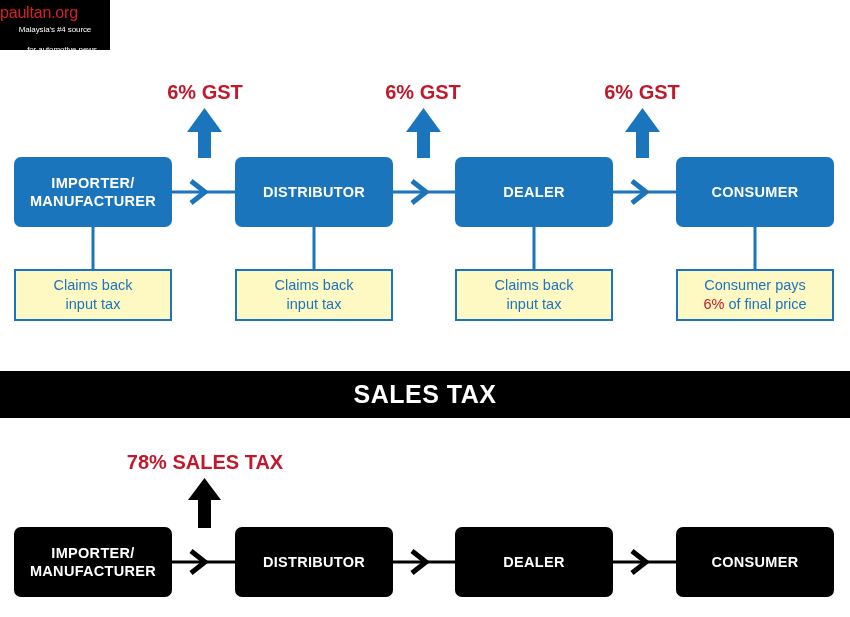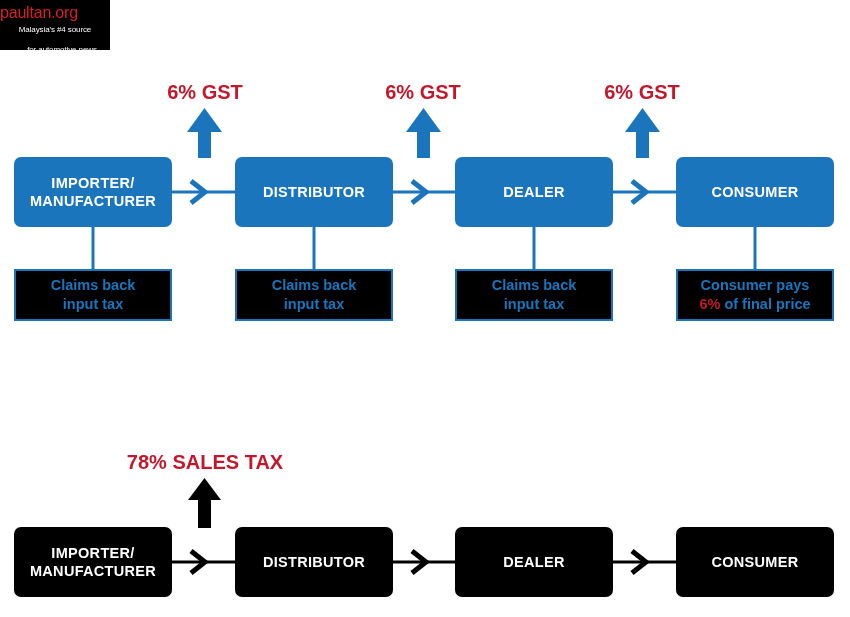--- a/index.html
+++ b/index.html
@@ -102,30 +102,30 @@
     letter-spacing: 0.3px;
     box-sizing: border-box;
     padding: 2px 4px;
   }
   .node.blue  { background: #1b75bc; }
   .node.black { background: #000000; }
 
   
   .claim {
     position: absolute;
-    background: #000000;
+    background: #fef9c3;
     border: 2px solid #1b75bc;
     box-sizing: border-box;
     display: flex;
     align-items: center;
     justify-content: center;
     text-align: center;
     color: #1b75bc;
     font-size: 14.5px;
-    font-weight: bold;
+    font-weight: normal;
     line-height: 1.3;
   }
   .claim .hl { color: #c2182b; }
 
   
   .tax-label {
     position: absolute;
     color: #c2182b;
     font-size: 20px;
     font-weight: bold;
@@ -196,20 +196,23 @@
   </div>
 
   <div class="claim" style="left:676px; top:269px; width:158px; height:52px;">
     <span>
       <span>Consumer pays</span><br>
       <span class="hl">6%</span>
       <span>of final price</span>
     </span>
   </div>
 
+  <div class="sales-banner">
+    <div class="sales-banner-title">SALES TAX</div>
+  </div>
 
   <div class="tax-label" style="left:125px; top:451px; width:160px;">78% SALES TAX</div>
 
   <div class="node black" style="left:14px; top:527px; width:158px; height:70px;">
     <span>
       <span>IMPORTER/</span><br>
       <span>MANUFACTURER</span>
     </span>
   </div>
 

